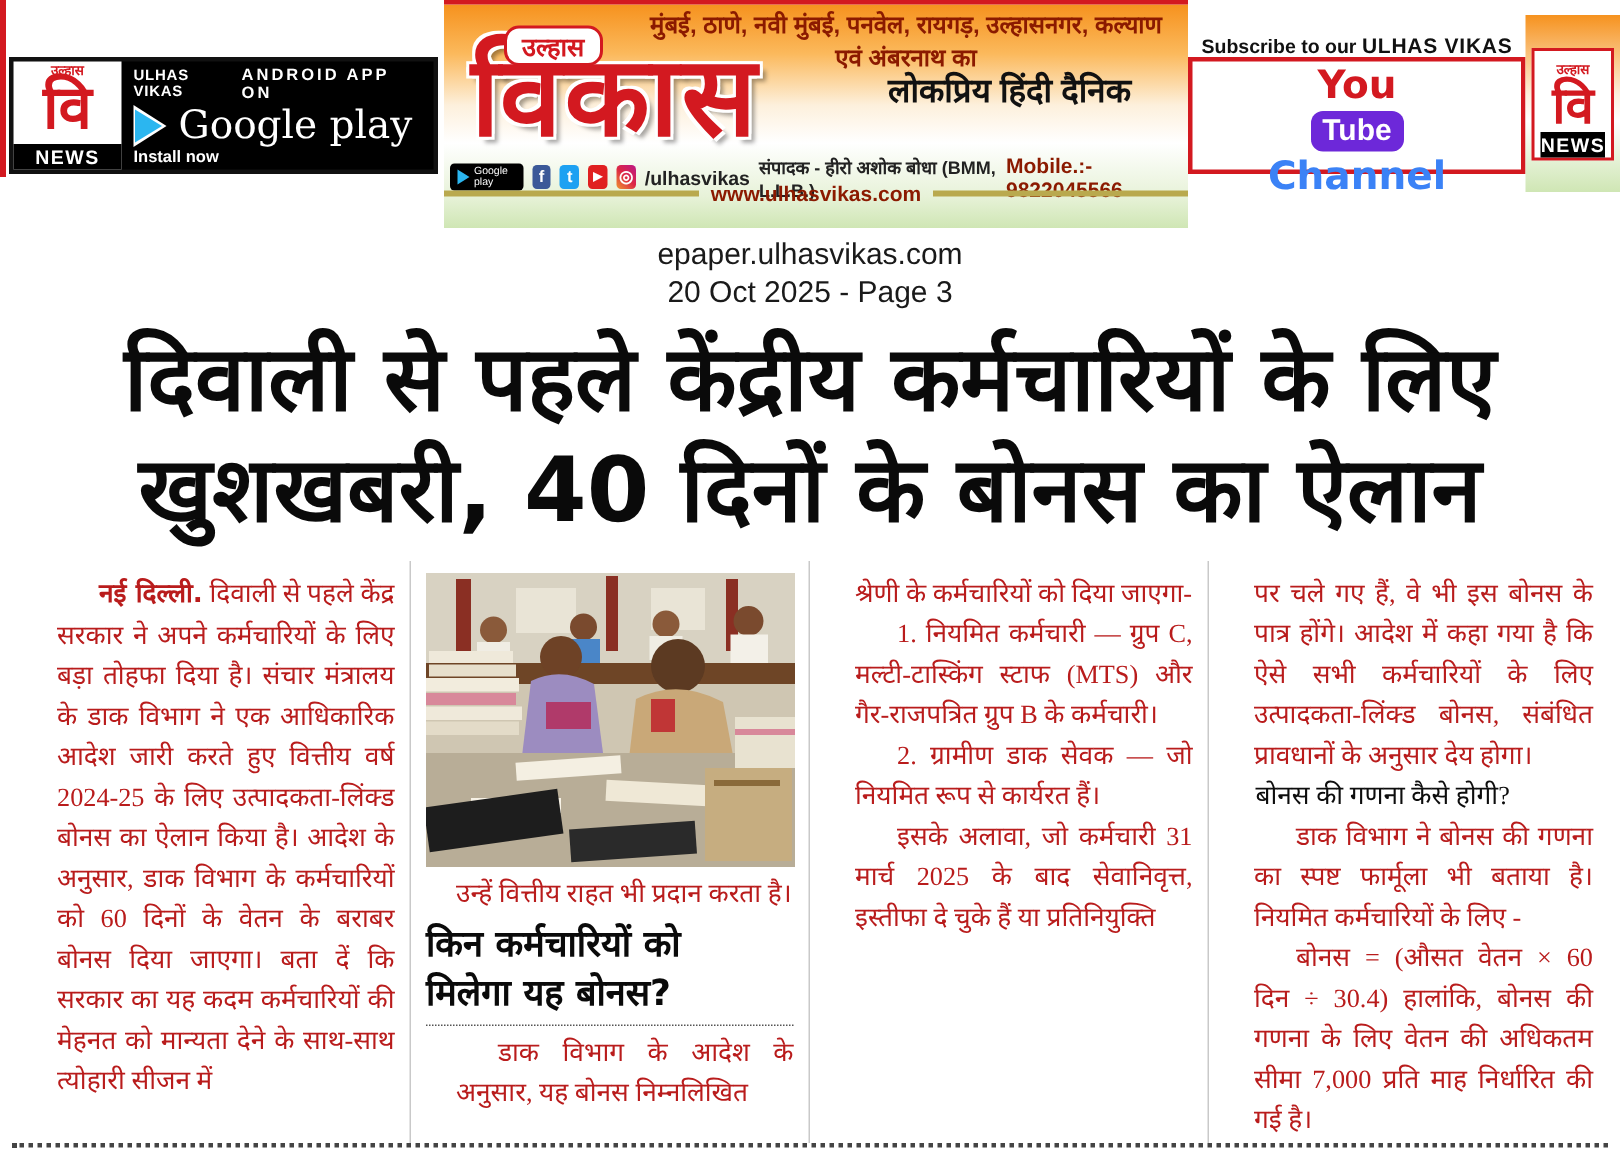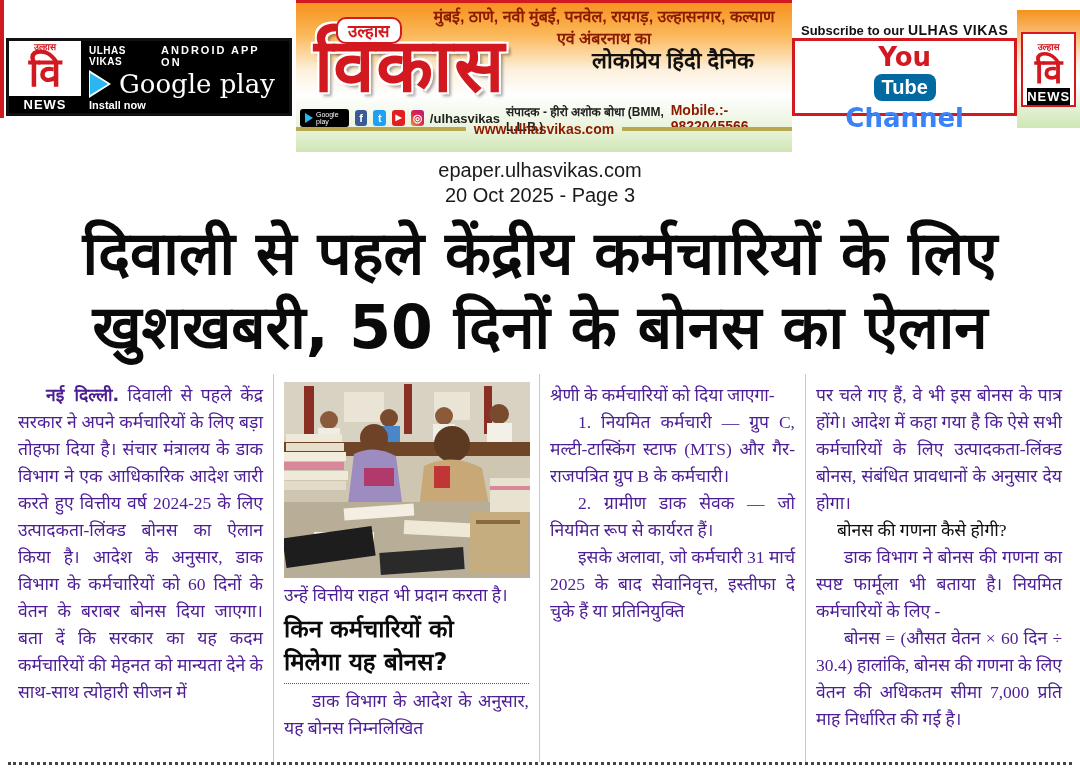--- a/index.html
+++ b/index.html
@@ -43,38 +43,38 @@
   .site-row { position:absolute; left:0; right:0; bottom:15px; display:flex; align-items:center; justify-content:center; gap:8px; }
   .site-bar { height:4px; width:170px; background:#b9a94e; }
   .site-txt { font-size:14px; font-weight:800; color:#8b1a00; }
 
   .hdr-right { width:288px; display:flex; padding-top:38px; }
   .sub-box { border:3px solid #d31920; background:#fff; height:78px; flex:1; padding:4px 6px; display:flex; flex-direction:column; justify-content:center; }
   .sub-l1 { font-size:13px; font-weight:800; color:#111; white-space:nowrap; }
   .sub-l1 b { font-size:14px; letter-spacing:.5px; }
   .sub-l2 { display:flex; align-items:center; gap:2px; margin-top:4px;flex-direction:column; }
   .yt-you { color:#d31920; font-weight:900; font-size:26px; font-family:"DejaVu Sans", sans-serif; }
-  .yt-btn { background:#0369a1; color:#fff; font-weight:900; font-size:20px; border-radius:8px; padding:2px 8px; }
+  .yt-btn { background:#6d28d9; color:#fff; font-weight:900; font-size:20px; border-radius:8px; padding:2px 8px; }
   .yt-chan { color:#3b82f6; font-weight:900; font-size:26px; font-family:"DejaVu Sans", sans-serif; }
   .right-logo-strip { width:84px; background:linear-gradient(180deg,#f6921e 0%,#fdf0dc 45%,#ffffff 60%,#cfe6b4 100%); margin-top:-28px; height:118px; display:flex; align-items:center; justify-content:center; }
   .right-logo { background:#fff; border:2px solid #d31920; padding:2px 4px 0 4px; position:relative; text-align:center; }
 
   
   .meta { text-align:center; padding-top:6px; }
   .meta div { font-size:20px; color:#1a1a1a; line-height:25px; }
 
   
   .headline { text-align:center; padding:8px 10px 6px 10px; }
   .headline div { font-family:"DejaVu Sans", sans-serif; font-weight:900; font-size:60px; line-height:74px; color:#0a0a0a; letter-spacing:0px; }
 
   
   .article { display:flex; width:1064px; margin:4px 8px 0 8px; border-bottom:3px dotted #444; }
   .col { width:266px; padding:8px 10px 10px 10px; border-right:1px solid #c9c9c9; height:388px; overflow:hidden; }
   .col:last-child { border-right:none; }
-  .col p { font-family:"Liberation Serif", serif; font-size:17.5px; line-height:27px; text-align:justify; color:#4c1d95; }
+  .col p { font-family:"Liberation Serif", serif; font-size:17.5px; line-height:27px; text-align:justify; color:#b91c1c;margin-left:20px; }
   .indent { text-indent:1.6em; }
   .dateline { font-weight:800; font-family:"DejaVu Sans", sans-serif; }
   .photo-wrap { width:100%; height:196px; margin-bottom:4px; }
   .subhead { font-family:"DejaVu Sans", sans-serif; font-weight:800; font-size:24px; line-height:33px; color:#0a0a0a; margin-top:4px; padding-bottom:4px; border-bottom:1px dotted #555; margin-bottom:4px; text-align:left; }
   .q-line { font-family:"Liberation Serif", serif; font-size:17.5px; line-height:27px; text-indent:1.2em; color:#0d0d0d; }
 </style>
 </head>
 <body>
 
 <div class="header">
@@ -151,21 +151,21 @@
   </div>
 </div>
 
 <div class="meta">
   <div>epaper.ulhasvikas.com</div>
   <div>20 Oct 2025 - Page 3</div>
 </div>
 
 <div class="headline">
   <div>दिवाली से पहले केंद्रीय कर्मचारियों के लिए</div>
-  <div>खुशखबरी, 50 दिनों के बोनस का ऐलान</div>
+  <div>खुशखबरी, 40 दिनों के बोनस का ऐलान</div>
 </div>
 
 <div class="article">
 
   <div class="col">
     <p class="indent"><span class="dateline">नई दिल्ली.</span><span> दिवाली से पहले केंद्र सरकार ने अपने कर्मचारियों के लिए बड़ा तोहफा दिया है। संचार मंत्रालय के डाक विभाग ने एक आधिकारिक आदेश जारी करते हुए वित्तीय वर्ष 2024-25 के लिए उत्पादकता-लिंक्ड बोनस का ऐलान किया है। आदेश के अनुसार, डाक विभाग के कर्मचारियों को 60 दिनों के वेतन के बराबर बोनस दिया जाएगा। बता दें कि सरकार का यह कदम कर्मचारियों की मेहनत को मान्यता देने के साथ-साथ त्योहारी सीजन में</span></p>
   </div>
 
   <div class="col">
     <div class="photo-wrap">

